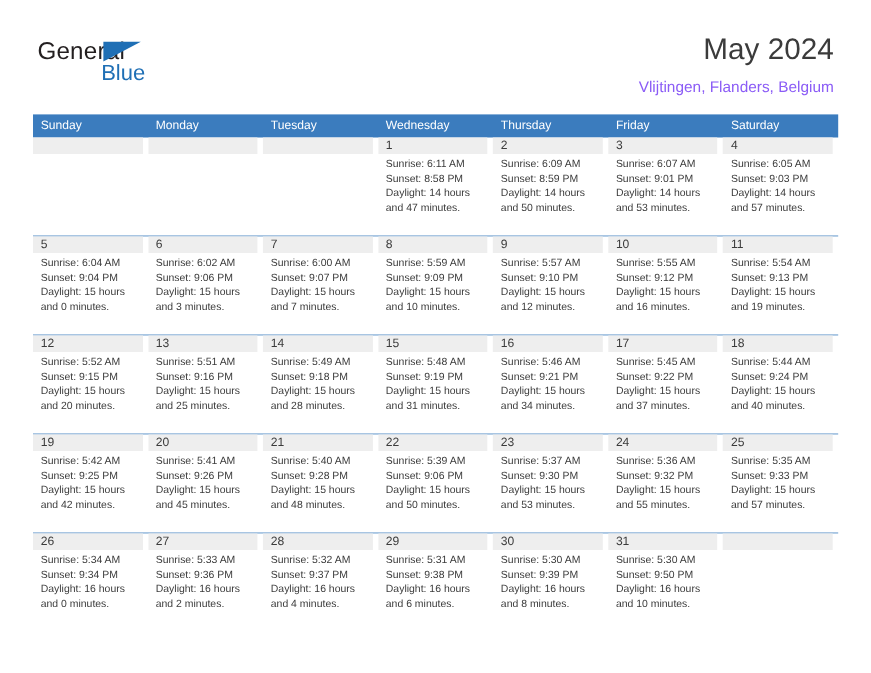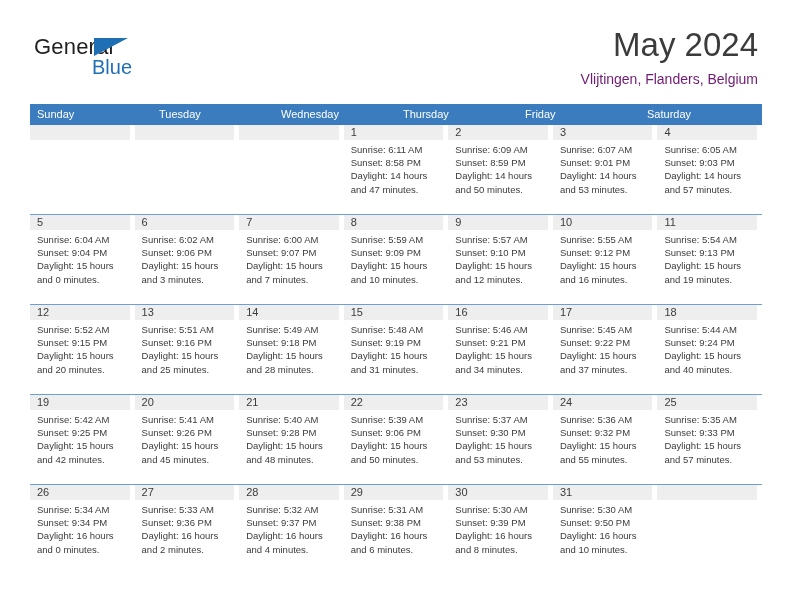--- a/index.html
+++ b/index.html
@@ -63,30 +63,30 @@
     color: #1f6fb5;
     font-family: "Liberation Sans", sans-serif;
   }
   .title-wrap {
     position: absolute;
     right: 0;
     top: 0;
     text-align: right;
   }
   .cal-title {
-    font-size: 33px;
+    font-size: 27px;
     color: #3b3b3b;
     font-weight: normal;
     line-height: 34px;
     white-space: nowrap;
   }
   .cal-sub {
     margin-top: 8px;
     font-size: 14px;
-    color: #701a75;
+    color: #8b5cf6;
     line-height: 18px;
     white-space: nowrap;
   }
 
   
   .cal {
     position: absolute;
     left: 30px;
     top: 104px;
     width: 732px;
@@ -157,20 +157,21 @@
     <div class="title-wrap">
       <div class="cal-title">May 2024</div>
       <div class="cal-sub">Vlijtingen, Flanders, Belgium</div>
     </div>
 
   </div>
 
   <div class="cal">
     <div class="cal-head" id="weekday-row">
         <div class="hcell">Sunday</div>
+        <div class="hcell">Monday</div>
         <div class="hcell">Tuesday</div>
         <div class="hcell">Wednesday</div>
         <div class="hcell">Thursday</div>
         <div class="hcell">Friday</div>
         <div class="hcell">Saturday</div>
       </div>
     <div id="weeks-container">
         <div class="week first">
           <div class="daycell blank">
             <div class="daynum"></div>

